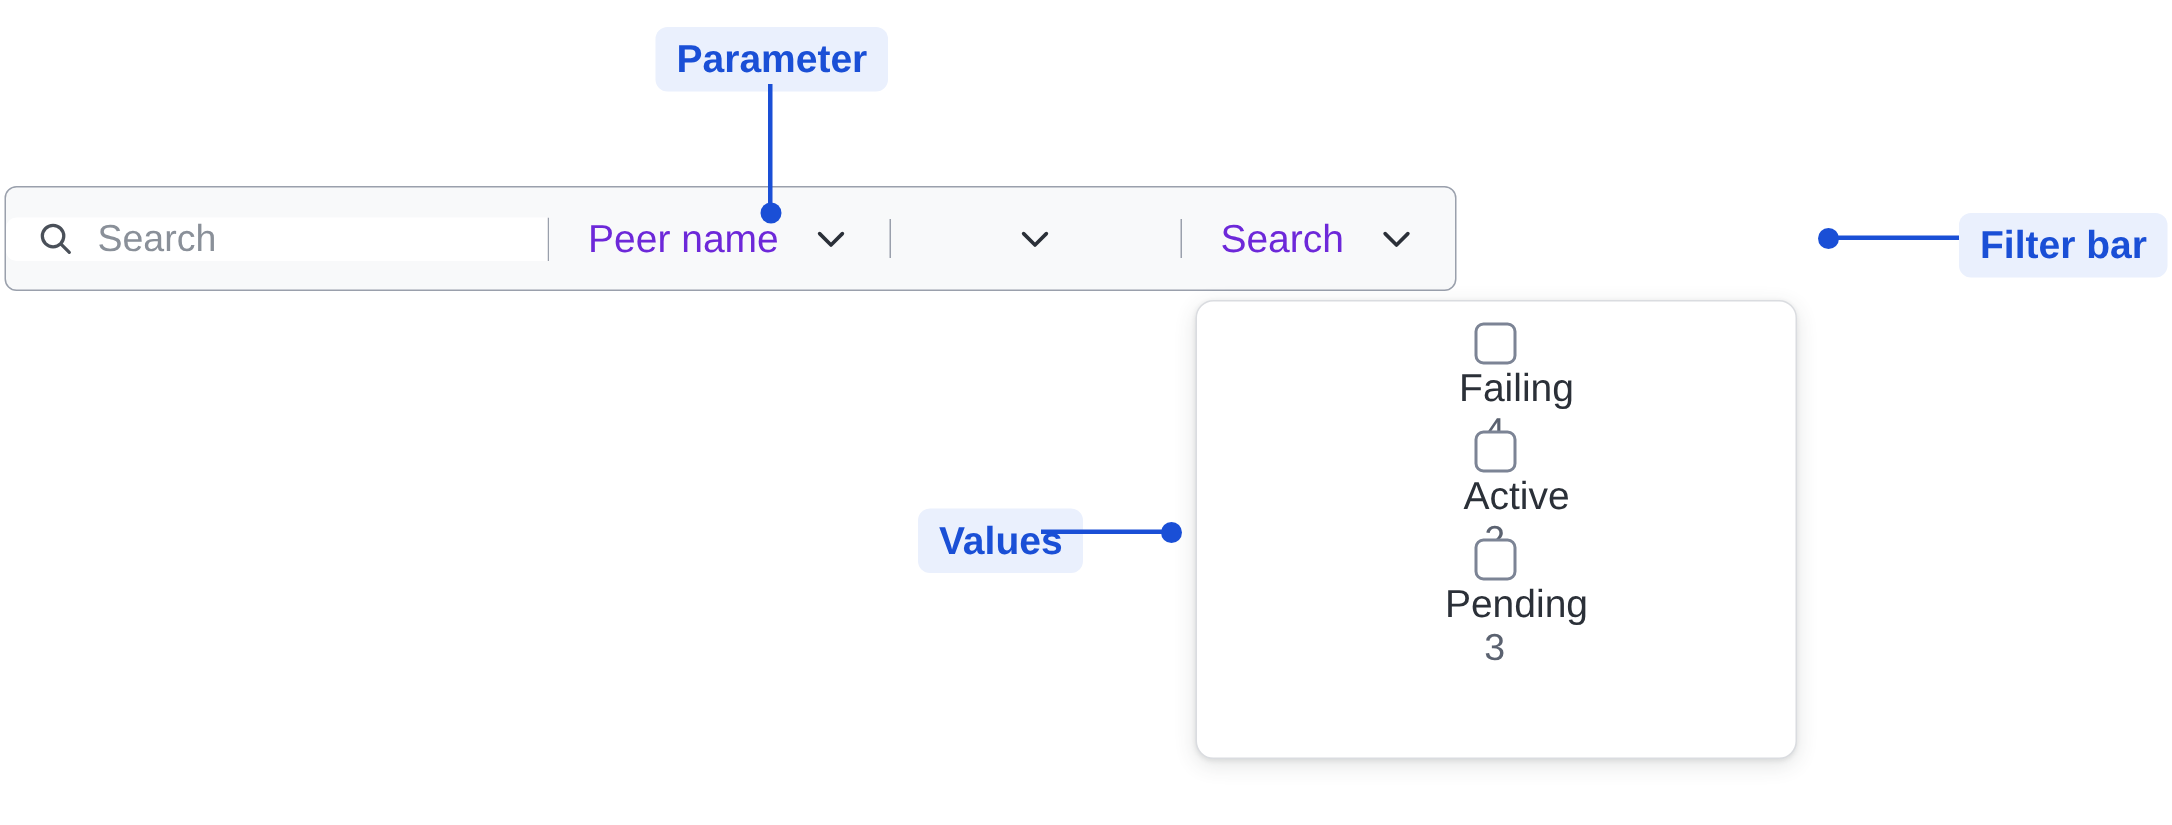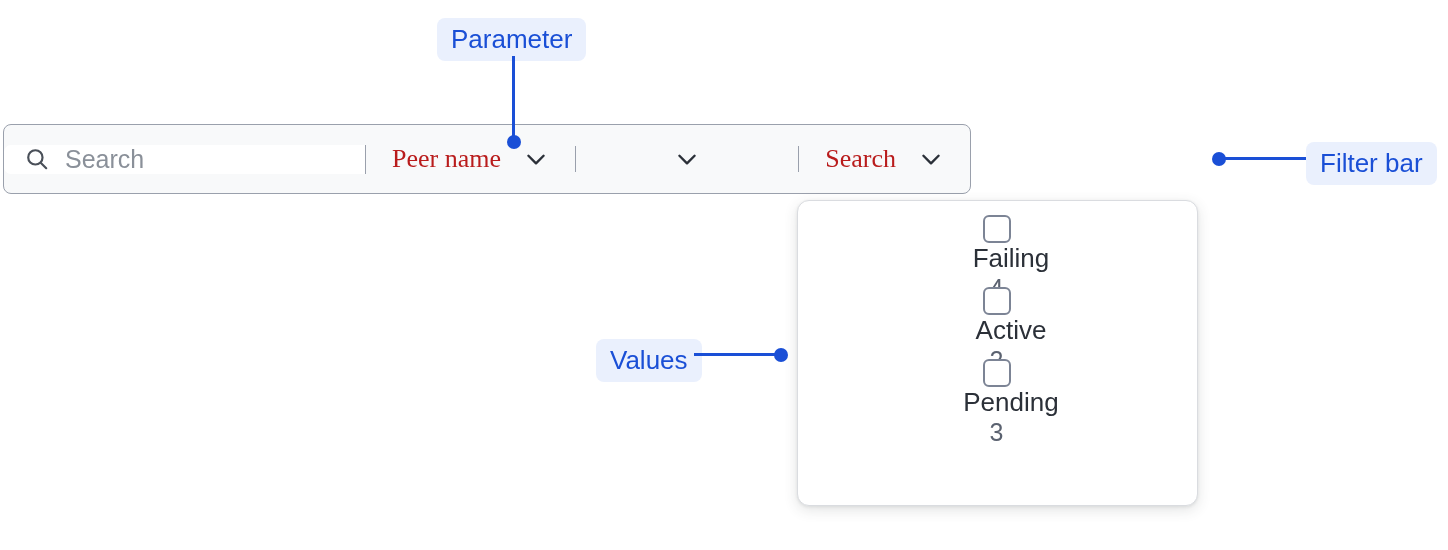--- a/index.html
+++ b/index.html
@@ -66,24 +66,23 @@
     gap: 22px;
     padding: 0 26px;
     background: #f8f9fa;
     border-right: 1px solid #9aa0ac;
     cursor: pointer;
     user-select: none;
   }
   .filter-cell:last-child { border-right: 0; border-radius: 0 7px 7px 0; }
   .filter-label {
     font-size: 26px;
-    color: #b91c1c;
+    color: #6d28d9;
     line-height: 1;
     white-space: nowrap;
-    font-family: Liberation Serif, serif;
   }
   .chev { width: 26px; height: 26px; flex: 0 0 auto; display:block; }
 
   
   .dropdown-panel {
     position: absolute;
     left: 797px;
     top: 200px;
     width: 401px;
     height: 306px;
@@ -128,24 +127,25 @@
   
   .anno-pill {
     position: absolute;
     background: #eaf0fd;
     color: #1a4fd6;
     font-size: 26px;
     border-radius: 8px;
     padding: 6px 14px;
     line-height: 1.18;
     white-space: nowrap;
+    font-weight: bold;
   }
   #anno-parameter { left: 437px; top: 18px; }
   #anno-filterbar { left: 1306px; top: 142px; }
-  #anno-values   { left: 596px; top: 339px; }
+  #anno-values   { left: 612px; top: 339px; }
 
   .conn-line-v {
     position: absolute;
     width: 3px;
     background: #1a4fd6;
   }
   .conn-line-h {
     position: absolute;
     height: 3px;
     background: #1a4fd6;

